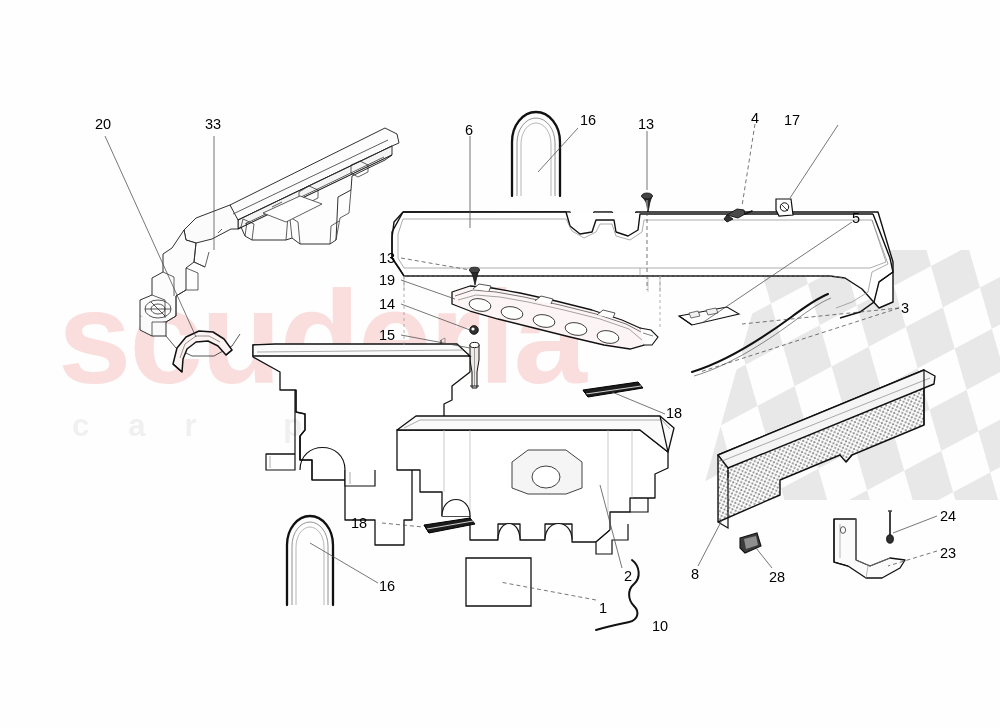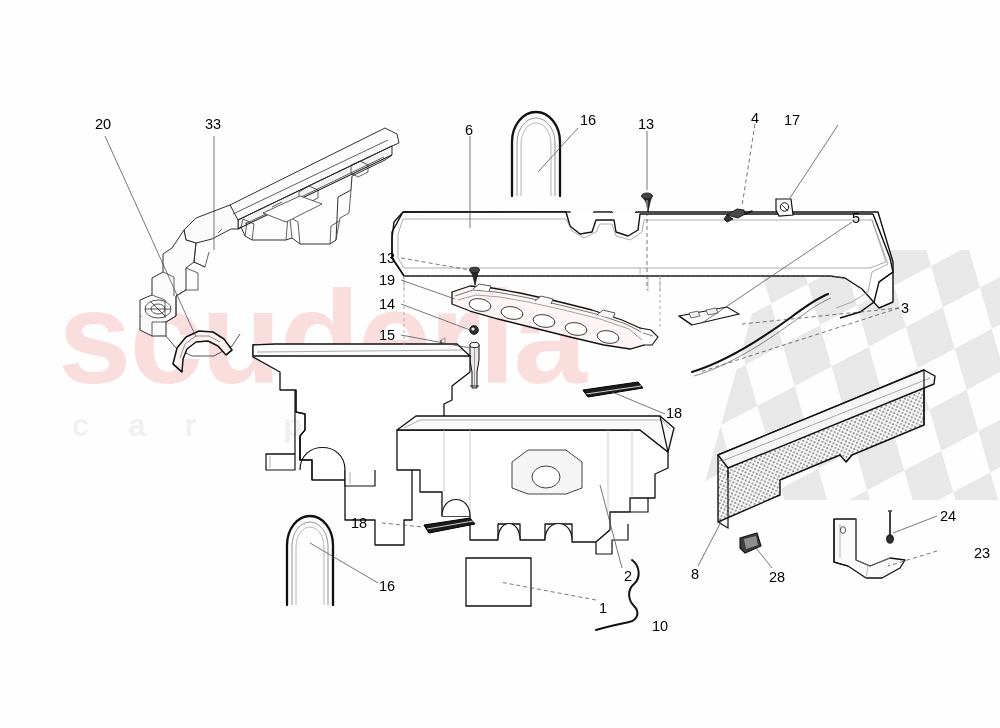--- a/index.html
+++ b/index.html
@@ -411,21 +411,21 @@
   <div class="callout" style="left:784px; top:112px;">17</div>
   <div class="callout" style="left:852px; top:210px;">5</div>
   <div class="callout" style="left:379px; top:250px;">13</div>
   <div class="callout" style="left:379px; top:272px;">19</div>
   <div class="callout" style="left:379px; top:296px;">14</div>
   <div class="callout" style="left:901px; top:300px;">3</div>
   <div class="callout" style="left:379px; top:327px;">15</div>
   <div class="callout" style="left:666px; top:405px;">18</div>
   <div class="callout" style="left:351px; top:515px;">18</div>
   <div class="callout" style="left:940px; top:508px;">24</div>
-  <div class="callout" style="left:940px; top:545px;margin-left:34px;">23</div>
+  <div class="callout" style="left:940px; top:545px;">23</div>
   <div class="callout" style="left:691px; top:566px;">8</div>
   <div class="callout" style="left:769px; top:569px;">28</div>
   <div class="callout" style="left:624px; top:568px;">2</div>
   <div class="callout" style="left:379px; top:578px;">16</div>
   <div class="callout" style="left:599px; top:600px;">1</div>
   <div class="callout" style="left:652px; top:618px;">10</div>
 
 </div>
 
 </body></html>

